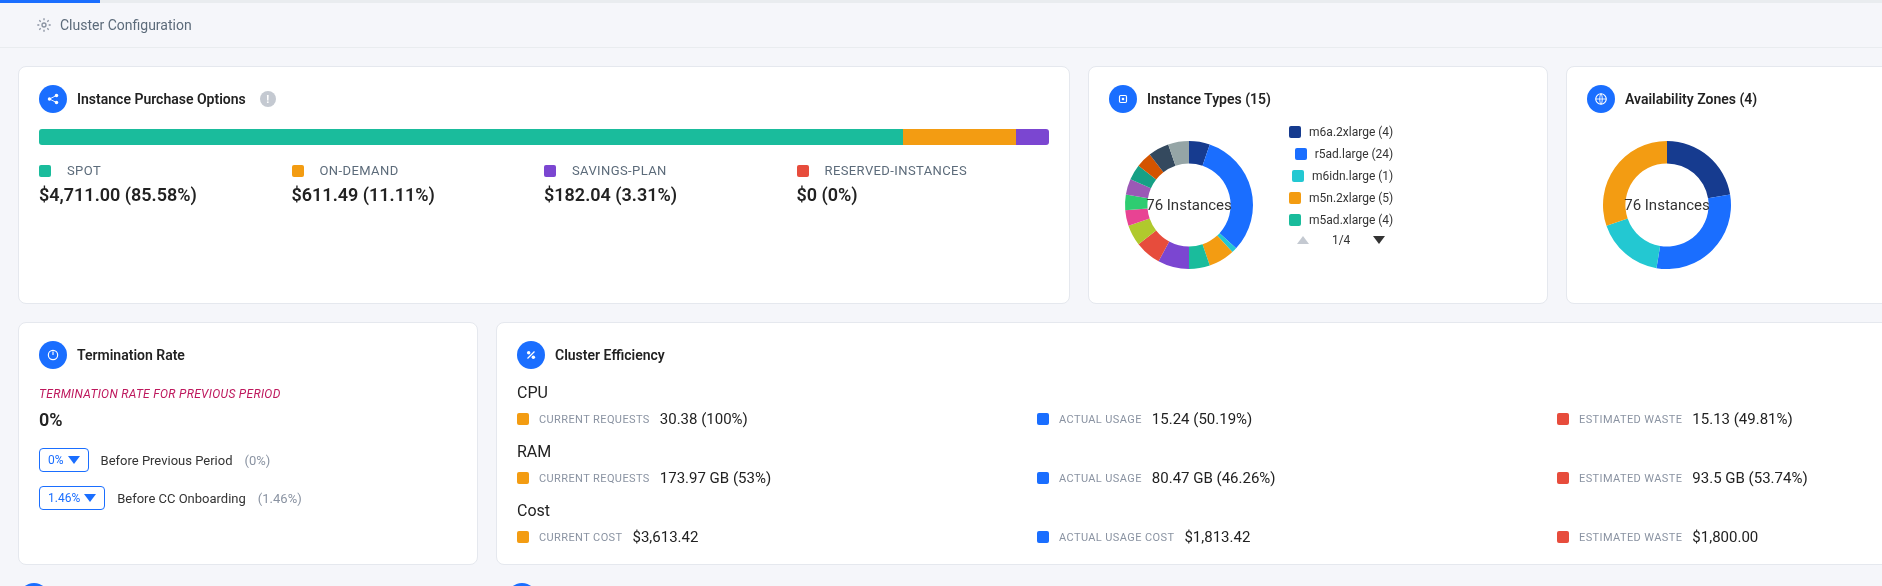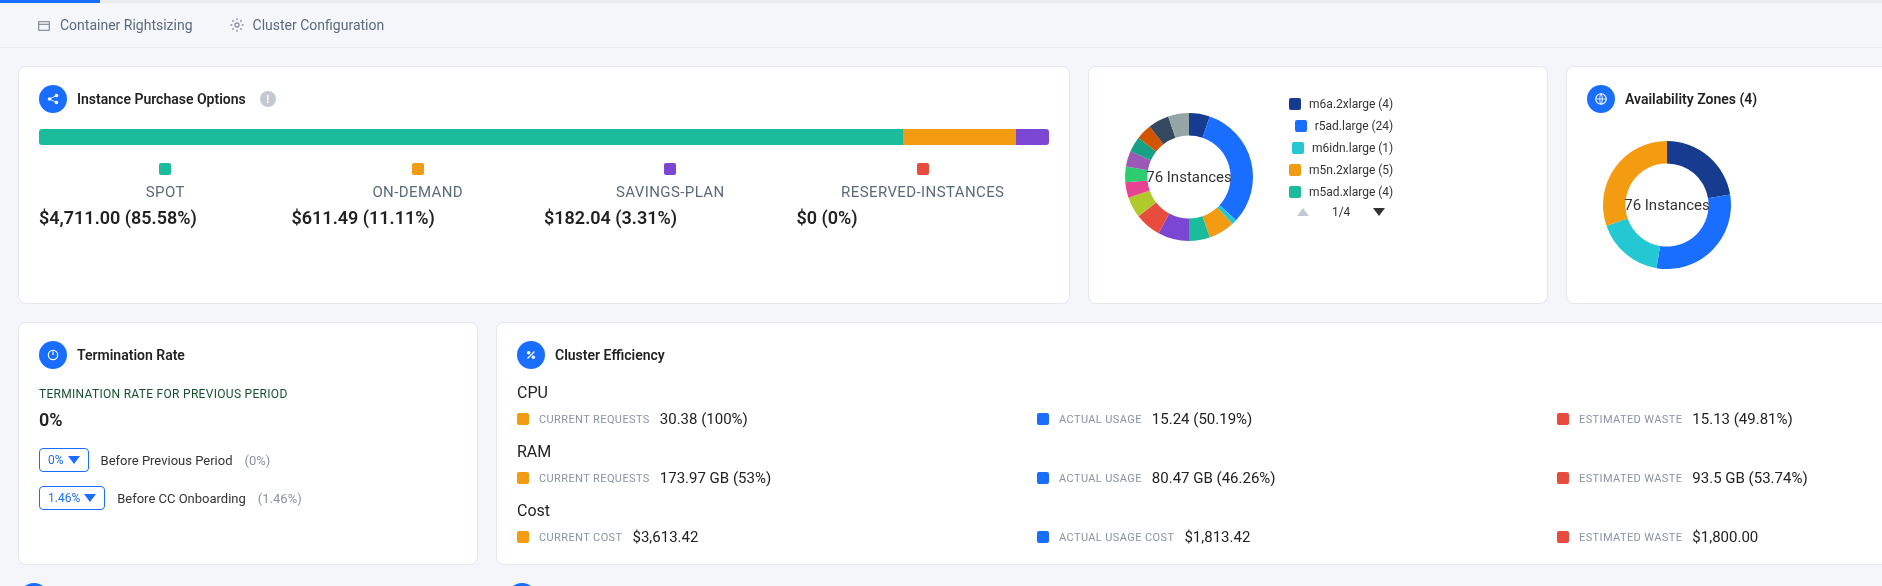--- a/index.html
+++ b/index.html
@@ -26,40 +26,40 @@
 .icon-circle { width: 28px; height: 28px; border-radius: 50%; background: #1a6eff; display:flex; align-items:center; justify-content:center; }
 .icon-circle svg { width:14px; height:14px; fill:#fff; }
 .info-icon { width:16px; height:16px; border-radius:50%; background:#c4c9d1; display:inline-flex; align-items:center; justify-content:center; color:#fff; font-size:11px; font-weight:bold; margin-left:4px;}
 
 
 .card.purchase { width: 1052px; }
 .pbar { display:flex; height:16px; border-radius:3px; overflow:hidden; margin:16px 0 18px; }
 .pbar > div { height:100%; }
 .poptions { display:flex; gap:0; }
 .poption { flex: 1 1 0; }
-.popt-label { display:flex; align-items:center; gap:8px; font-size:15px; letter-spacing:0.4px; color:#5c6b7a; text-transform:uppercase;flex-direction:column; }
+.popt-label { display:flex; align-items:center; gap:16px; font-size:13px; letter-spacing:0.4px; color:#5c6b7a; text-transform:uppercase; }
 .color-box { width:12px; height:12px; border-radius:2px; }
 .popt-value { font-size:18px; font-weight:600; color:#222; margin-top:6px;}
 
 
 .card.types { width: 460px; }
 .card.zones { width: 460px; }
 .donut-wrap { display:flex; align-items:flex-start; gap:20px; margin-top:12px;}
 .donut { position:relative; width:160px; height:160px; }
 .donut .center { position:absolute; inset:0; display:flex; align-items:center; justify-content:center; font-size:15px; color:#333; text-align:center;}
 .legend { display:flex; flex-direction:column; gap:8px; font-size:12px; color:#333; max-height:120px; overflow:hidden;}
 .legend-row { display:flex; align-items:center; gap:8px;justify-content:flex-end; }
 .legend-pager { display:flex; align-items:center; justify-content:center; gap:23px; font-size:12px; color:#333; margin-top:6px;}
 .tri { width:0; height:0; border-left:6px solid transparent; border-right:6px solid transparent; }
 .tri.up { border-bottom:8px solid #c4c9d1; }
 .tri.down { border-top:8px solid #333; }
 
 
 .card.term { width: 460px; }
-.term-sub { color:#14532d; font-size:12px; letter-spacing:0.3px; margin-top:18px; text-transform:uppercase;}
+.term-sub { color:#be185d; font-size:12px; letter-spacing:0.3px; margin-top:18px; text-transform:uppercase;font-style:italic;}
 .term-big { font-size:18px; font-weight:600; margin-top:8px; color:#222;}
 .term-rows { margin-top:18px; display:flex; flex-direction:column; gap:14px;}
 .term-row { display:flex; align-items:center; gap:12px; font-size:13px; color:#333;}
 .term-chip { border:1px solid #1a6eff; color:#1a6eff; border-radius:4px; padding:4px 8px; display:inline-flex; align-items:center; gap:4px; font-size:12px;}
 .term-chip .tri.down { border-top-color:#1a6eff;}
 .term-extra { color:#8a93a2; }
 
 
 .card.eff { flex:1; }
 .eff-block { margin-top:14px; }
@@ -74,29 +74,20 @@
 
 <div class="page">
   <div class="loadbar">
       <div></div>
     </div>
 
   <div class="tabs">
     <div class="tab">
       <span class="ticon">
         <svg viewBox="0 0 24 24">
-            <rect x="4" y="7" width="16" height="13" rx="1" fill="none" stroke="#8a93a2" stroke-width="2"></rect>
-            <path d="M4 11h16" stroke="#8a93a2" stroke-width="2"></path>
-          </svg>
-      </span>
-      <span>Container Rightsizing</span>
-    </div>
-    <div class="tab">
-      <span class="ticon">
-        <svg viewBox="0 0 24 24">
             <circle cx="12" cy="12" r="3" fill="none" stroke="#8a93a2" stroke-width="2"></circle>
             <path d="M12 2v3M12 19v3M2 12h3M19 12h3M5 5l2 2M17 17l2 2M19 5l-2 2M7 17l-2 2" stroke="#8a93a2" stroke-width="2"></path>
           </svg>
       </span>
       <span>Cluster Configuration</span>
     </div>
   </div>
 
   <div class="content">
 
@@ -147,20 +138,29 @@
               <div class="popt-label">
                 <span class="color-box" style="background:#e74c3c"></span>
                 <span>RESERVED-INSTANCES</span>
               </div>
               <div class="popt-value">$0 (0%)</div>
             </div>
           </div>
       </div>
 
       <div class="card types">
+        <div class="card-title">
+          <span class="icon-circle">
+            <svg viewBox="0 0 24 24">
+                <rect x="6" y="6" width="12" height="12" rx="2" fill="none" stroke="#fff" stroke-width="2"></rect>
+                <rect x="10" y="10" width="4" height="4" fill="#fff"></rect>
+              </svg>
+          </span>
+          <span>Instance Types (15)</span>
+        </div>
         <div class="donut-wrap">
           <div class="donut">
             <svg id="donut0" viewBox="0 0 100 100" width="160" height="160">
                 <path d="M 50 10 A 40 40 0 0 1 62.98797876818735 12.167310331974612 L 58.442186199321775 25.4087517157835 A 26 26 0 0 0 50 24 Z" fill="#163b8f"></path>
                 <path d="M 62.98797876818735 12.167310331974612 A 40 40 0 0 1 79.42895642692527 77.09126286502963 L 69.12882167750143 67.60932086226927 A 26 26 0 0 0 58.442186199321775 25.4087517157835 Z" fill="#1a6eff"></path>
                 <path d="M 79.42895642692527 77.09126286502963 A 40 40 0 0 1 77.09126286502965 79.42895642692525 L 67.60932086226927 69.12882167750142 A 26 26 0 0 0 69.12882167750143 67.60932086226927 Z" fill="#23c8d2"></path>
                 <path d="M 77.09126286502965 79.42895642692525 A 40 40 0 0 1 62.987978768187354 87.83268966802538 L 58.44218619932178 74.5912482842165 A 26 26 0 0 0 67.60932086226927 69.12882167750142 Z" fill="#f39c12"></path>
                 <path d="M 62.987978768187354 87.83268966802538 A 40 40 0 0 1 50.000000000000014 90 L 50.00000000000001 76 A 26 26 0 0 0 58.44218619932178 74.5912482842165 Z" fill="#1abc9c"></path>
                 <path d="M 50.000000000000014 90 A 40 40 0 0 1 30.962104278517074 85.17895004825957 L 37.6253677810361 72.86631753136872 A 26 26 0 0 0 50.00000000000001 76 Z" fill="#7b46d1"></path>
                 <path d="M 30.962104278517074 85.17895004825957 A 40 40 0 0 1 18.43437962414427 74.56850850758673 L 29.482346755693776 65.96953052993138 A 26 26 0 0 0 37.6253677810361 72.86631753136872 Z" fill="#e74c3c"></path>

